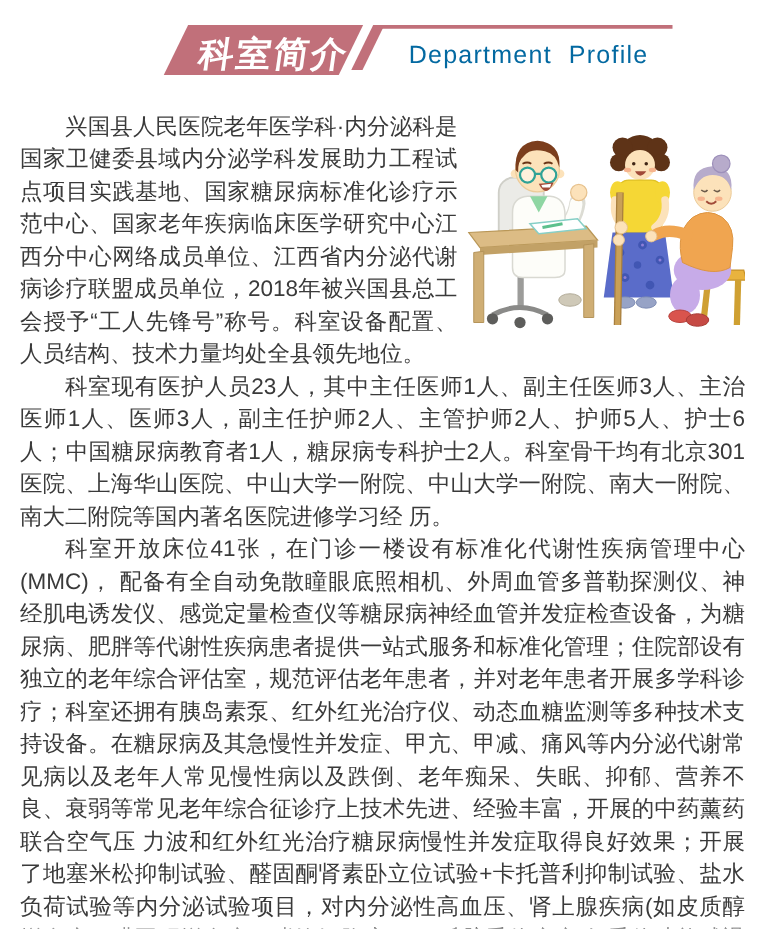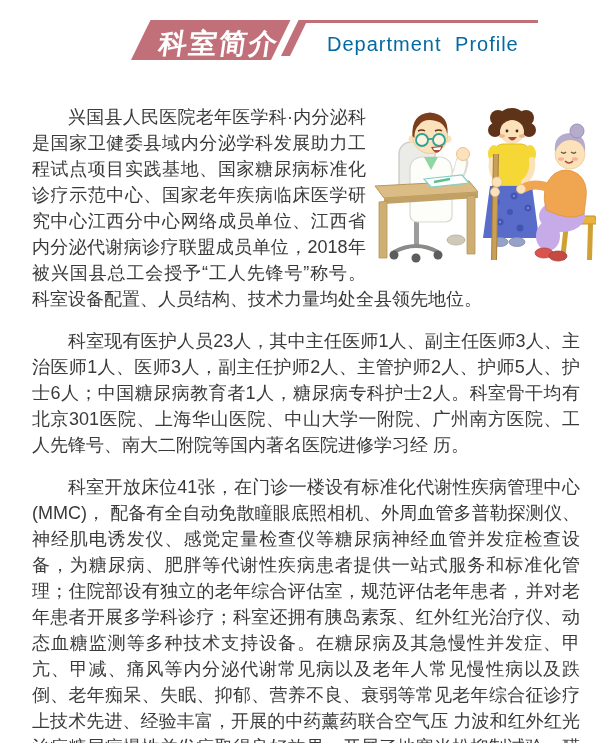--- a/index.html
+++ b/index.html
@@ -60,21 +60,21 @@
   }
 
   
   .article {
     padding: 6px 16px 0 16px;
     font-size: 18px;
     line-height: 26px;
     text-align: justify;
     color: #3a3a3a;
   }
-  .article p { margin: 16px; text-indent: 2em; }
+  .article p { margin: 0; text-indent: 2em; }
   figure.illustration {
     float: right;
     width: 222px;
     height: 180px;
     margin: 2px 0 8px 8px;
     padding: 0;
   }
   figure.illustration svg { display: block; }
 </style>
 </head>
@@ -188,17 +188,17 @@
           <path d="M187,62 q3,2.5 5,0" stroke="#6b5a4a" fill="none" stroke-width="1.3"></path>
           <path d="M197,62 q3,2.5 5,0" stroke="#6b5a4a" fill="none" stroke-width="1.3"></path>
           <ellipse cx="187" cy="69" rx="3" ry="1.8" fill="#f6b48e"></ellipse>
           <ellipse cx="201" cy="69" rx="3" ry="1.8" fill="#f6b48e"></ellipse>
           <path d="M191,71 q4,4 8,0" stroke="#a14a38" stroke-width="1.5" fill="none"></path>
         </g>
       </svg>
     </figure>
 
     <p>兴国县人民医院老年医学科·内分泌科是国家卫健委县域内分泌学科发展助力工程试点项目实践基地、国家糖尿病标准化诊疗示范中心、国家老年疾病临床医学研究中心江西分中心网络成员单位、江西省内分泌代谢病诊疗联盟成员单位，2018年被兴国县总工会授予“工人先锋号”称号。科室设备配置、人员结构、技术力量均处全县领先地位。</p>
-    <p>科室现有医护人员23人，其中主任医师1人、副主任医师3人、主治医师1人、医师3人，副主任护师2人、主管护师2人、护师5人、护士6人；中国糖尿病教育者1人，糖尿病专科护士2人。科室骨干均有北京301医院、上海华山医院、中山大学一附院、广州南方医院、工人先锋号、南大二附院等国内著名医院进修学习经 历。</p>
+    <p>科室现有医护人员23人，其中主任医师1人、副主任医师3人、主治医师1人、医师3人，副主任护师2人、主管护师2人、护师5人、护士6人；中国糖尿病教育者1人，糖尿病专科护士2人。科室骨干均有北京301医院、上海华山医院、中山大学一附院、中山大学一附院、南大一附院、南大二附院等国内著名医院进修学习经 历。</p>
     <p>科室开放床位41张，在门诊一楼设有标准化代谢性疾病管理中心(MMC)， 配备有全自动免散瞳眼底照相机、外周血管多普勒探测仪、神经肌电诱发仪、感觉定量检查仪等糖尿病神经血管并发症检查设备，为糖尿病、肥胖等代谢性疾病患者提供一站式服务和标准化管理；住院部设有独立的老年综合评估室，规范评估老年患者，并对老年患者开展多学科诊疗；科室还拥有胰岛素泵、红外红光治疗仪、动态血糖监测等多种技术支持设备。在糖尿病及其急慢性并发症、甲亢、甲减、痛风等内分泌代谢常见病以及老年人常见慢性病以及跌倒、老年痴呆、失眠、抑郁、营养不良、衰弱等常见老年综合征诊疗上技术先进、经验丰富，开展的中药薰药联合空气压 力波和红外红光治疗糖尿病慢性并发症取得良好效果；开展了地塞米松抑制试验、醛固酮肾素卧立位试验+卡托普利抑制试验、盐水负荷试验等内分泌试验项目，对内分泌性高血压、肾上腺疾病(如皮质醇增多症、醛固酮增多症、嗜铬细胞瘤)、下丘脑垂体疾病(如垂体功能减退症、垂体瘤)、甲状旁腺疾病等相对 少见内分泌疾病的诊治水平有了明显提高。</p>
 
   </main>
 </div>
 
 </body></html>

